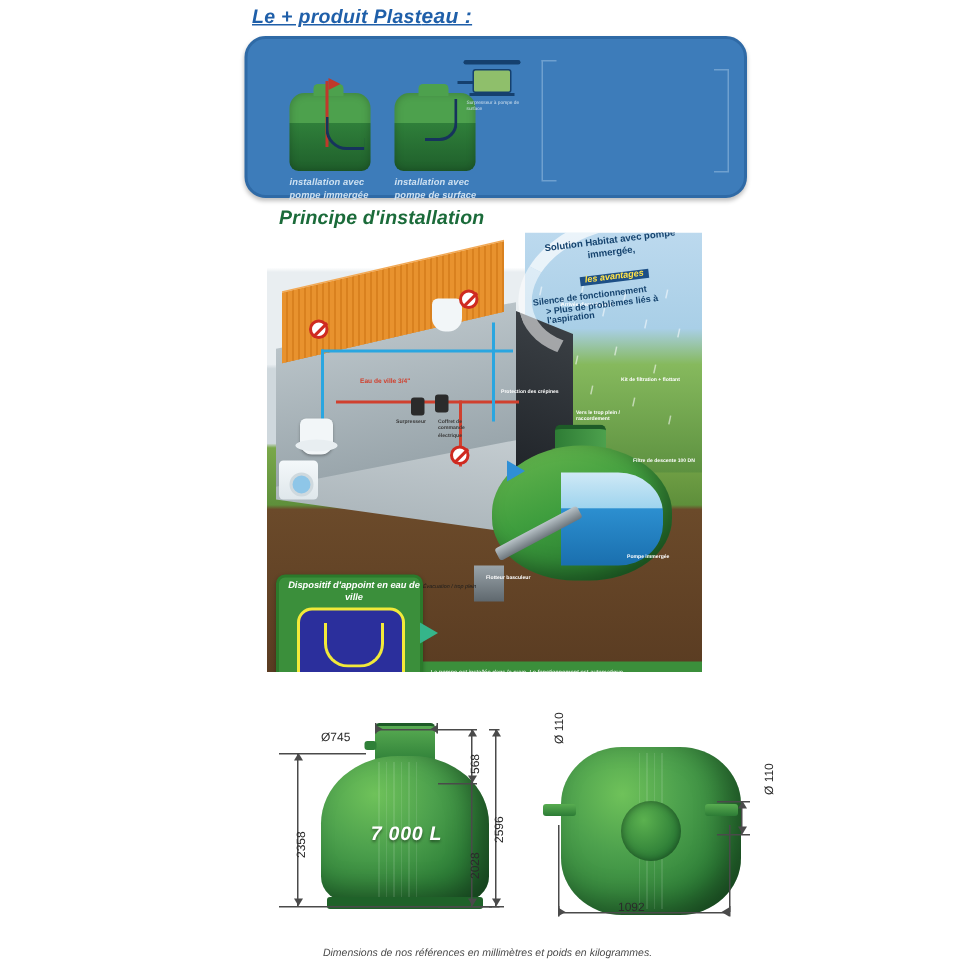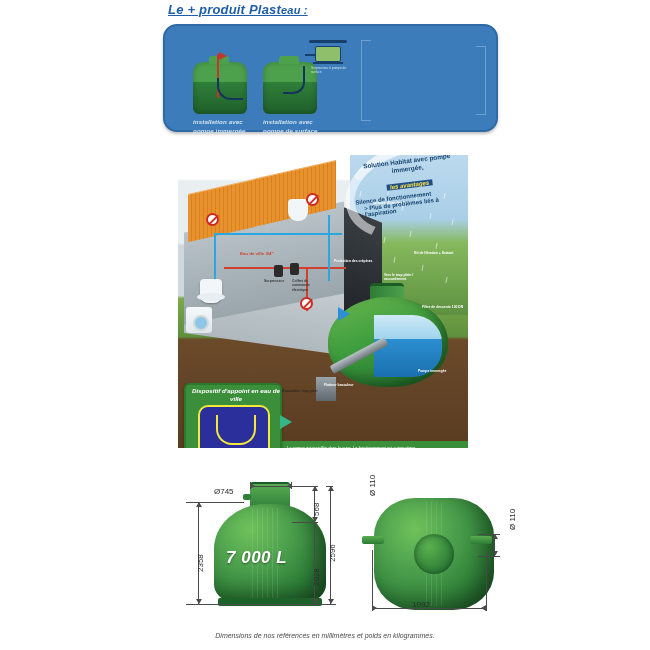--- a/index.html
+++ b/index.html
@@ -12,21 +12,21 @@
   }
   .page { position: relative; width: 650px; height: 650px; background:#fff; }
 
   
   .plus-title {
     position: absolute; left: 168px; top: 2px;
     font-size: 13px; font-weight: bold; font-style: italic;
     color: #1f5fa9; text-decoration: underline;
     letter-spacing: .2px; white-space: nowrap;
   }
-  .plus-title .small { font-size: 11px; margin-top: 28px; }
+  .plus-title .small { font-size: 14px; margin-top: 28px; }
 
   .blue-box {
     position: absolute; left: 163px; top: 24px;
     width: 335px; height: 108px;
     background: #3d7cba;
     border: 2px solid #2f6aa6;
     border-radius: 14px;
     box-shadow: 0 2px 3px rgba(0,0,0,.25);
   }
   .bb-inner { position:absolute; inset:0; }
@@ -244,22 +244,22 @@
   }
   .tank-neck-f {
     position:absolute; left:64px; top:10px; width:40px; height:26px;
     background: linear-gradient(180deg,#58ab52,#2f8038);
     border-radius:3px 3px 0 0; border-top:2px solid #1d5b27;
   }
   .tank-neck-f:before{
     content:""; position:absolute; left:-7px; top:10px; width:8px; height:6px; background:#2f8038; border-radius:2px;
   }
   .litres {
-    position:absolute; left:40px; top:76px; width:90px; 
-    color:#ffffff; font-size:17px; font-style:italic; font-weight:bold;
+    position:absolute; left:40px; top:76px; width:90px; text-align:center;
+    color:#ffffff; font-size:13px; font-style:italic; font-weight:bold;
     text-shadow:0 1px 2px rgba(0,0,0,.45); letter-spacing:.5px;
   }
   .tank-top {
     position:absolute; left:8px; top:26px; width:120px; height:112px;
     border-radius:34%;
     background: radial-gradient(ellipse at 34% 28%, #6fc25a 0%, #4da14d 34%, #2e8038 70%, #1b5726 100%);
     box-shadow: inset -10px -8px 20px rgba(0,0,0,.35);
   }
   .tank-top .hatch {
     position:absolute; left:40px; top:36px; width:40px; height:40px; border-radius:50%;
@@ -320,20 +320,21 @@
       <div class="brkt-t"></div>
       <div class="brkt-b"></div>
       <div class="brkt-r"></div>
       <div class="brkt-rt"></div>
       <div class="brkt-rb"></div>
 
     </div>
   </div>
 
   <div class="principe-wrap">
+    <div class="principe-title">Principe d'installation</div>
 
     <div class="diagram">
       <div class="field-right"></div>
       <div class="rain">
         <div class="drop" style="left:6px;top:6px"></div>
           <div class="drop" style="left:20px;top:14px"></div>
         <div class="drop" style="left:34px;top:4px"></div>
           <div class="drop" style="left:48px;top:20px"></div>
         <div class="drop" style="left:62px;top:10px"></div>
           <div class="drop" style="left:76px;top:28px"></div>

